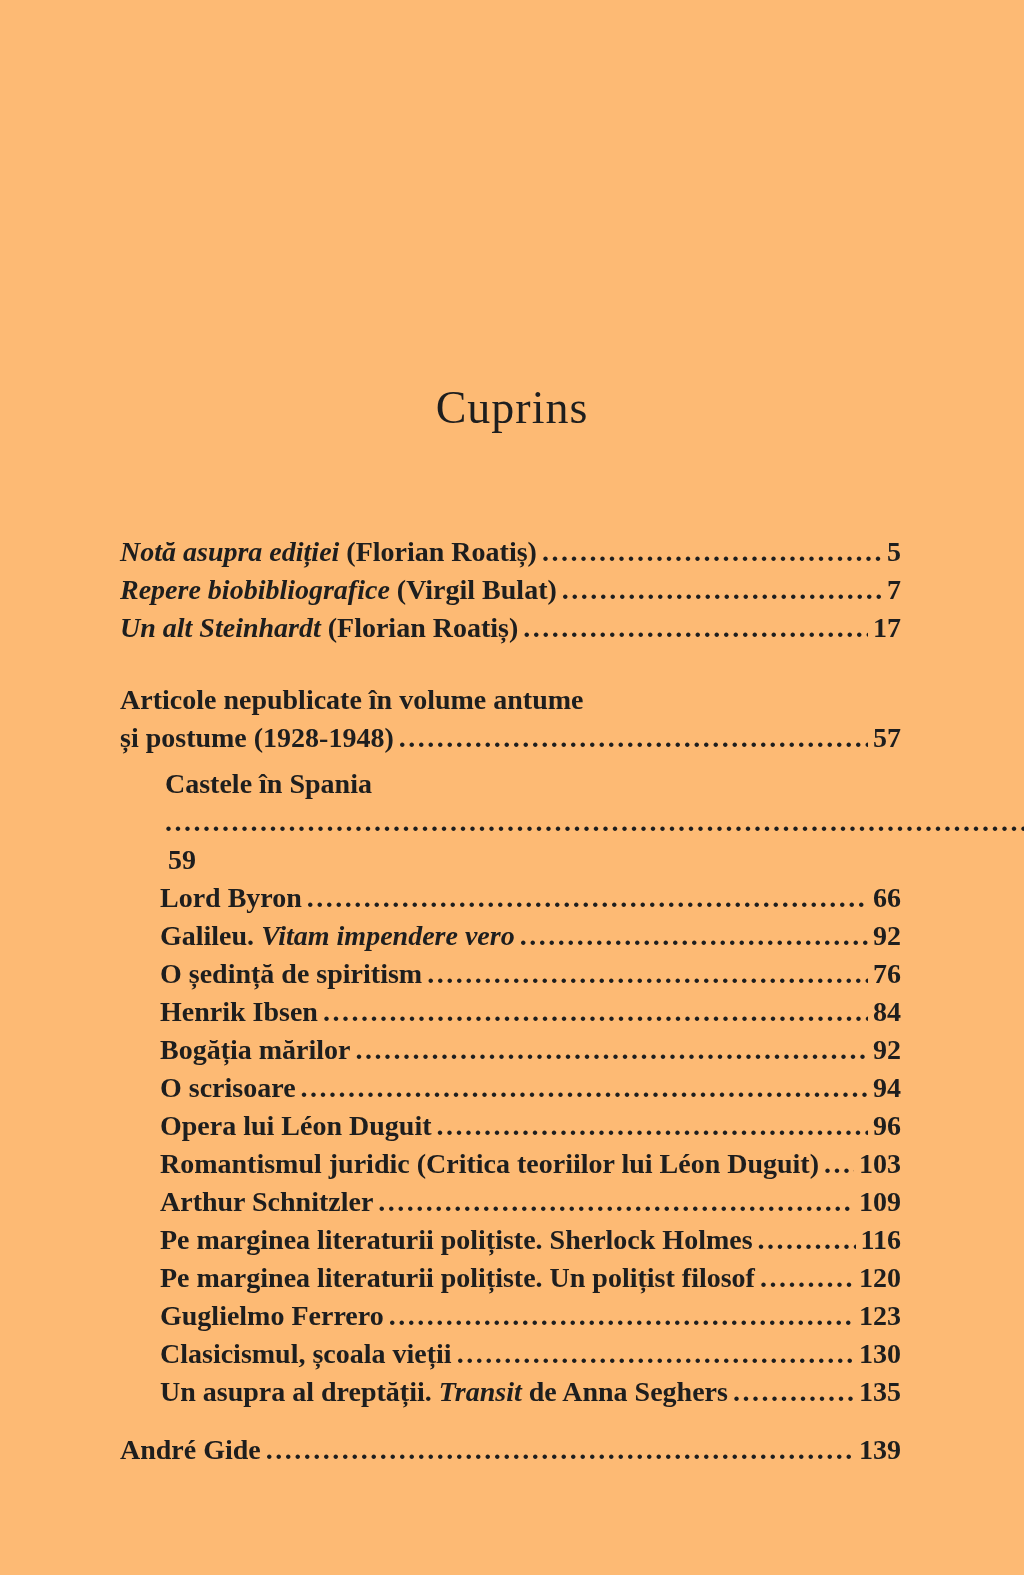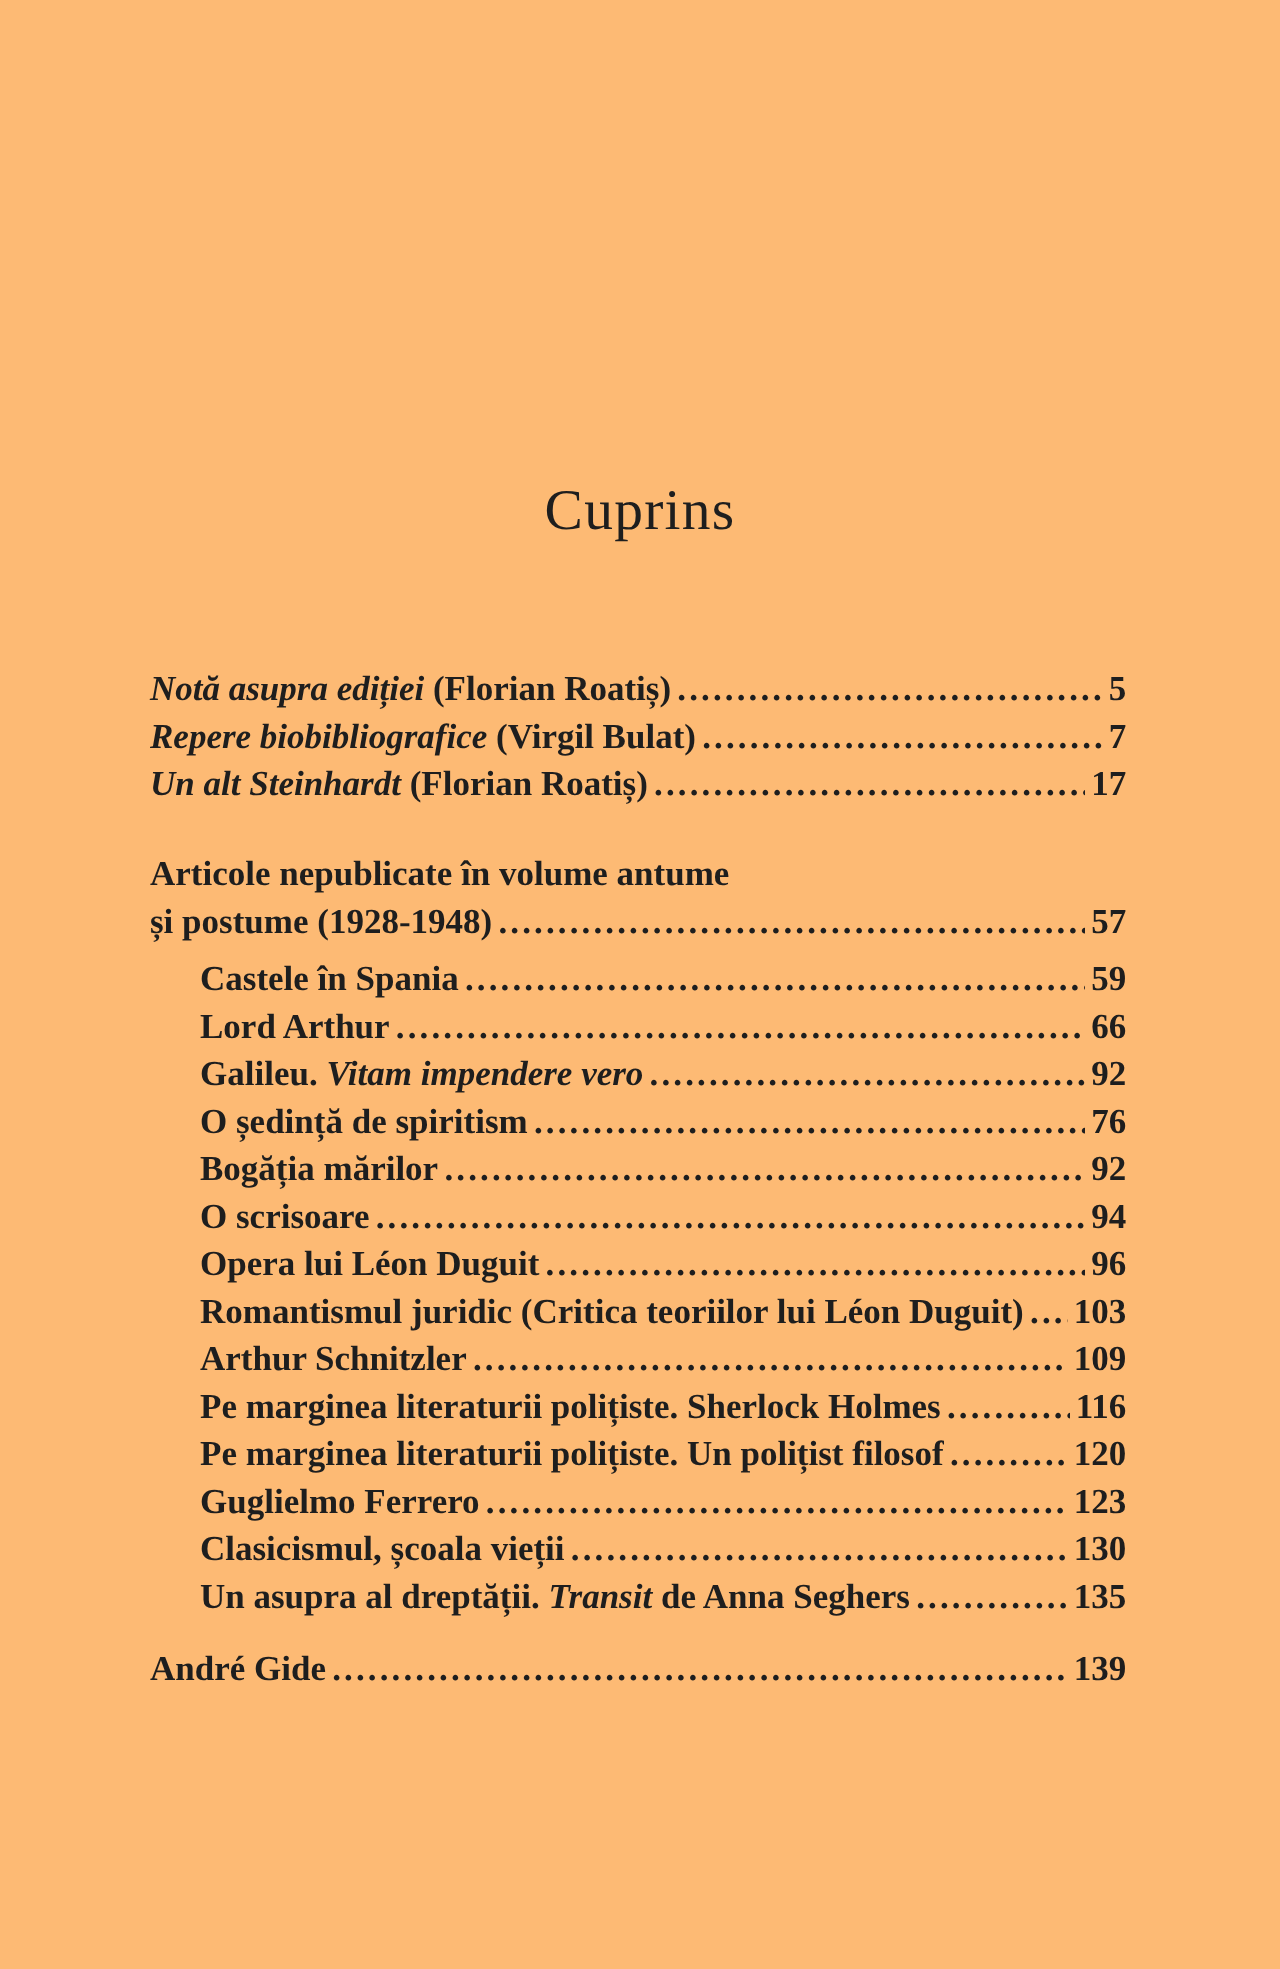--- a/index.html
+++ b/index.html
@@ -78,39 +78,44 @@
         <span class="toc-page">17</span>
       </div>
       <div class="toc-row" style="margin-top: 34px;">
         <span class="toc-label"><span>Articole nepublicate în volume antume</span></span>
       </div>
       <div class="toc-row">
         <span class="toc-label"><span>și postume (1928-1948)</span></span>
         <span class="leader"></span>
         <span class="toc-page">57</span>
       </div>
-      <div class="toc-row indented" style="margin-top: 8px;">
+      <div class="toc-row indented" style="margin-top: 8px; flex-direction: column;">
         <span class="toc-label"><span>Castele în Spania</span></span>
         <span class="leader"></span>
         <span class="toc-page">59</span>
       </div>
       <div class="toc-row indented">
-        <span class="toc-label"><span>Lord Arthur</span></span>
+        <span class="toc-label"><span>Lord Byron</span></span>
         <span class="leader"></span>
         <span class="toc-page">66</span>
       </div>
       <div class="toc-row indented">
         <span class="toc-label"><span>Galileu. </span><span class="em">Vitam impendere vero</span></span>
         <span class="leader"></span>
         <span class="toc-page">92</span>
       </div>
       <div class="toc-row indented">
         <span class="toc-label"><span>O ședință de spiritism</span></span>
         <span class="leader"></span>
         <span class="toc-page">76</span>
+      </div>
+      <div class="toc-row indented">
+        <span class="toc-label"><span>Henrik Ibsen</span></span>
+        <span class="leader"></span>
+        <span class="toc-page">84</span>
       </div>
       <div class="toc-row indented">
         <span class="toc-label"><span>Bogăția mărilor</span></span>
         <span class="leader"></span>
         <span class="toc-page">92</span>
       </div>
       <div class="toc-row indented">
         <span class="toc-label"><span>O scrisoare</span></span>
         <span class="leader"></span>
         <span class="toc-page">94</span>

